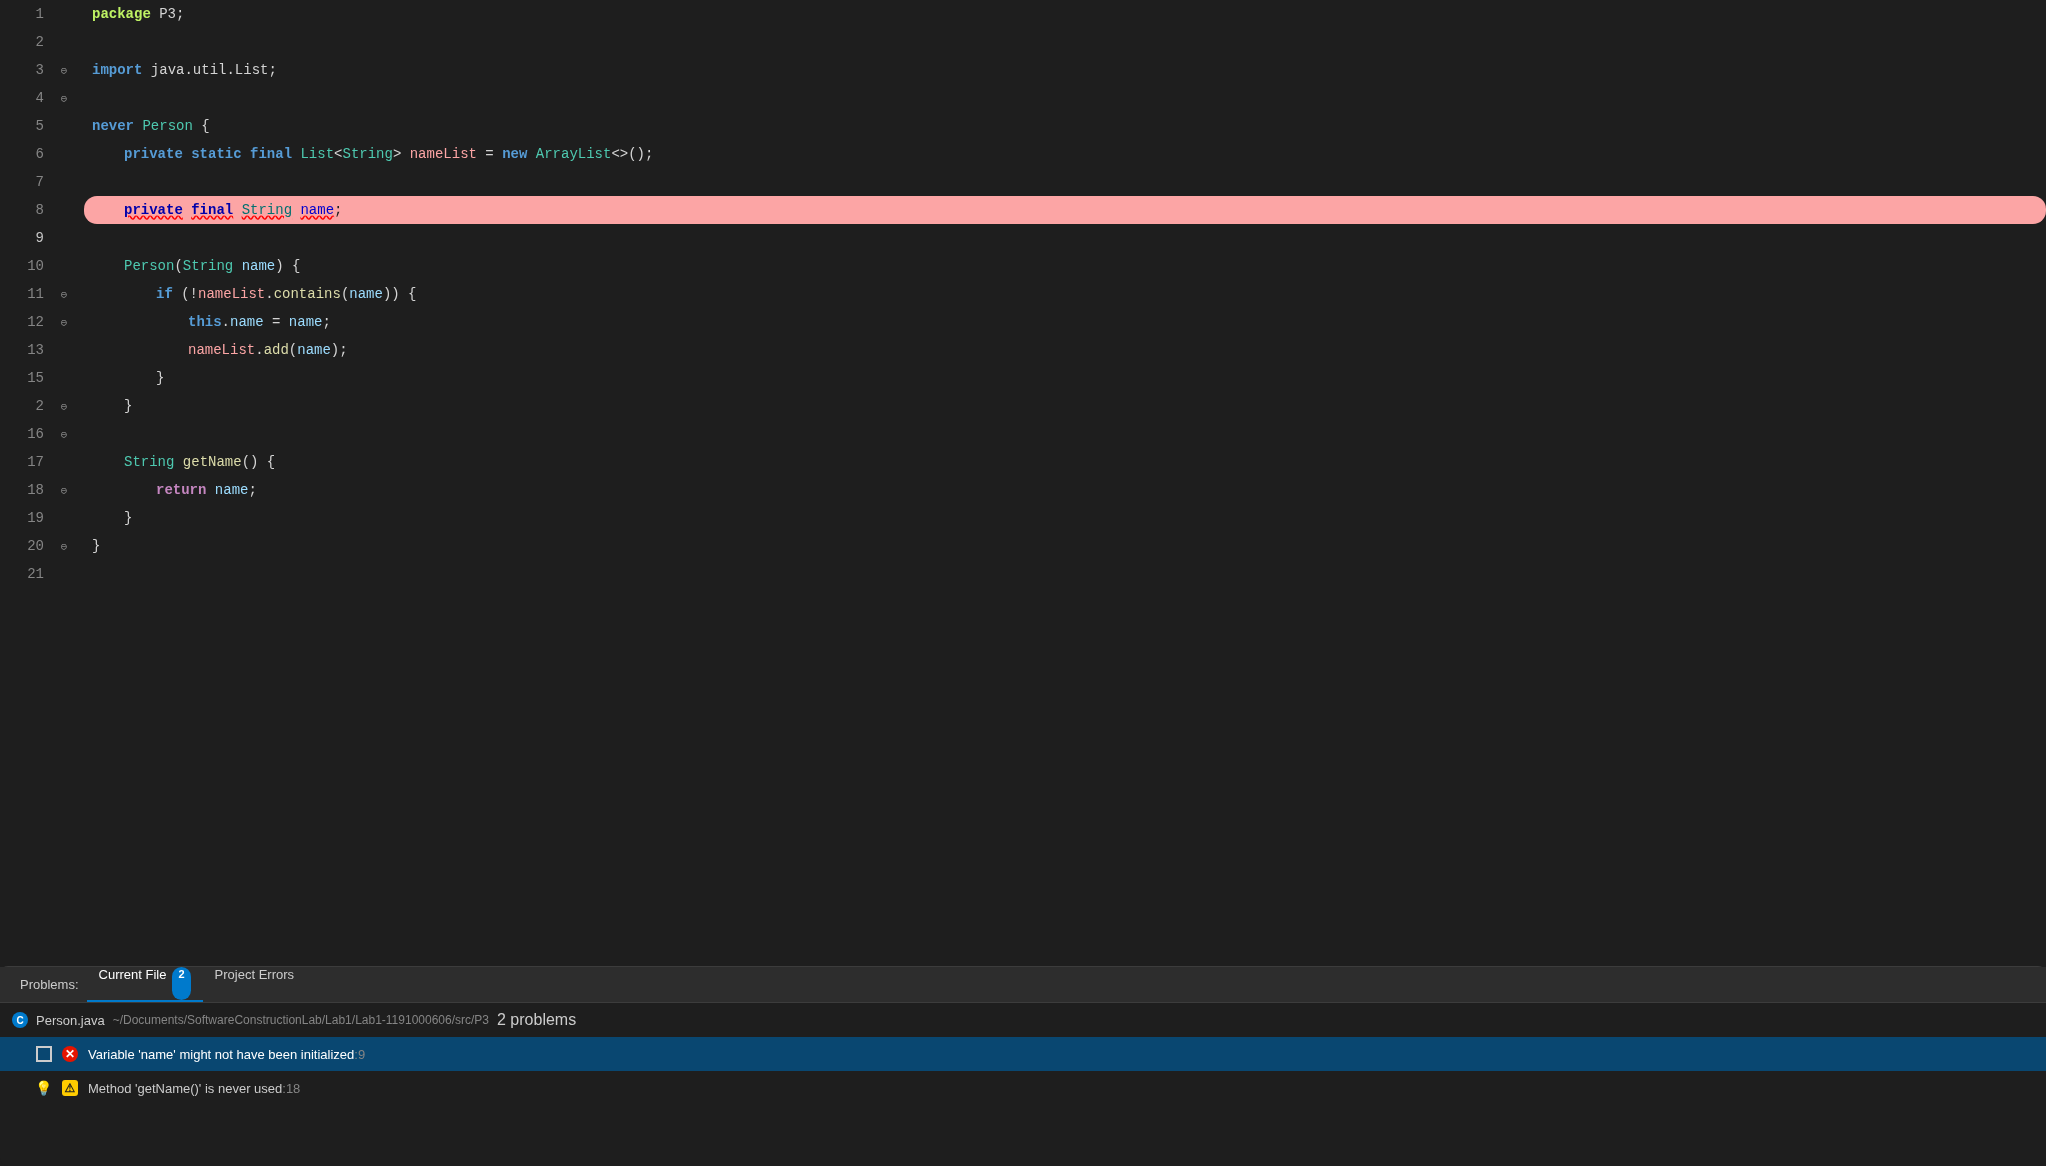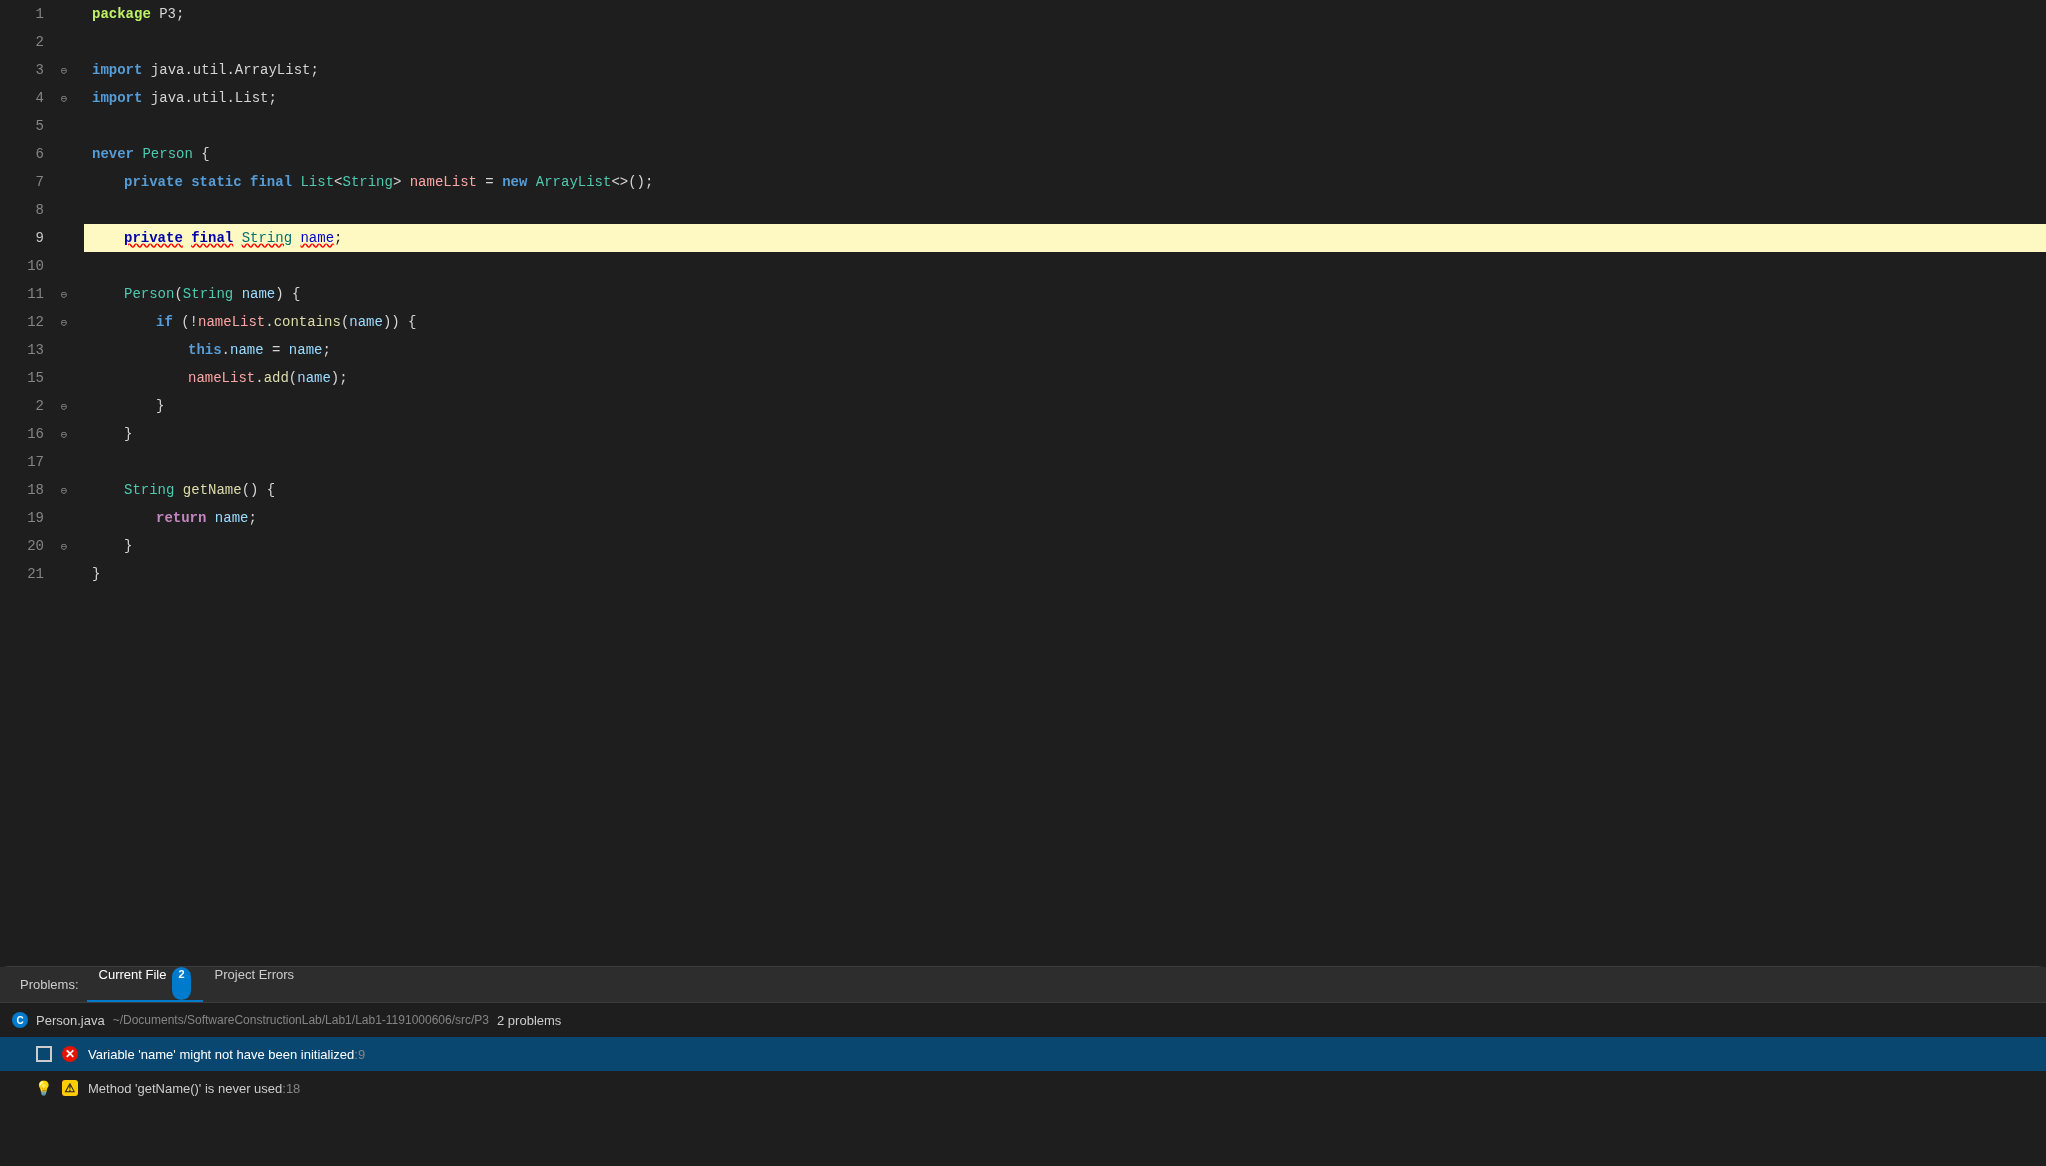--- a/index.html
+++ b/index.html
@@ -63,21 +63,22 @@
       height: 28px;
       line-height: 28px;
       padding-left: 8px;
       white-space: pre;
       display: flex;
       align-items: center;
       position: relative;
     }
 
     .code-line.highlighted {
-      background: #fef9c3;
+      background: #fca5a5;
+      border-radius: 13px;
     }
     .code-line.highlighted .err-underline {
       text-decoration: underline wavy red;
     }
 
     
     .kw { color: #569cd6; font-weight: bold; }
     .kw-pkg { color: #bef264; font-weight: bold; }
     .kw-imp { color: #569cd6; font-weight: bold; }
     .kw-class { color: #569cd6; font-weight: bold; }
@@ -188,21 +189,21 @@
 
     .file-path {
       color: #858585;
       font-family: -apple-system, BlinkMacSystemFont, 'Segoe UI', sans-serif;
       font-size: 12px;
     }
 
     .problem-count {
       color: #cccccc;
       font-family: -apple-system, BlinkMacSystemFont, 'Segoe UI', sans-serif;
-      font-size: 13px;
+      font-size: 16px;
     }
 
     .problem-item {
       display: flex;
       align-items: center;
       padding: 4px 12px 4px 36px;
       gap: 10px;
       height: 34px;
       cursor: pointer;
       font-family: -apple-system, BlinkMacSystemFont, 'Segoe UI', sans-serif;
@@ -333,23 +334,20 @@
     </div>
 
     <div class="code-content">
 
       <div class="code-line">
         <span><span class="kw-pkg">package</span> <span class="plain">P3;</span></span>
       </div>
 
       <div class="code-line"></div>
 
-      <div class="code-line">
-        <span><span class="kw-imp">import</span> <span class="plain">java.util.ArrayList;</span></span>
-      </div>
 
       <div class="code-line">
         <span><span class="kw-imp">import</span> <span class="plain">java.util.List;</span></span>
       </div>
 
       <div class="code-line"></div>
 
       <div class="code-line">
         <span><span class="kw-class">never</span> <span class="cls-name">Person</span> <span class="plain">{</span></span>
       </div>

